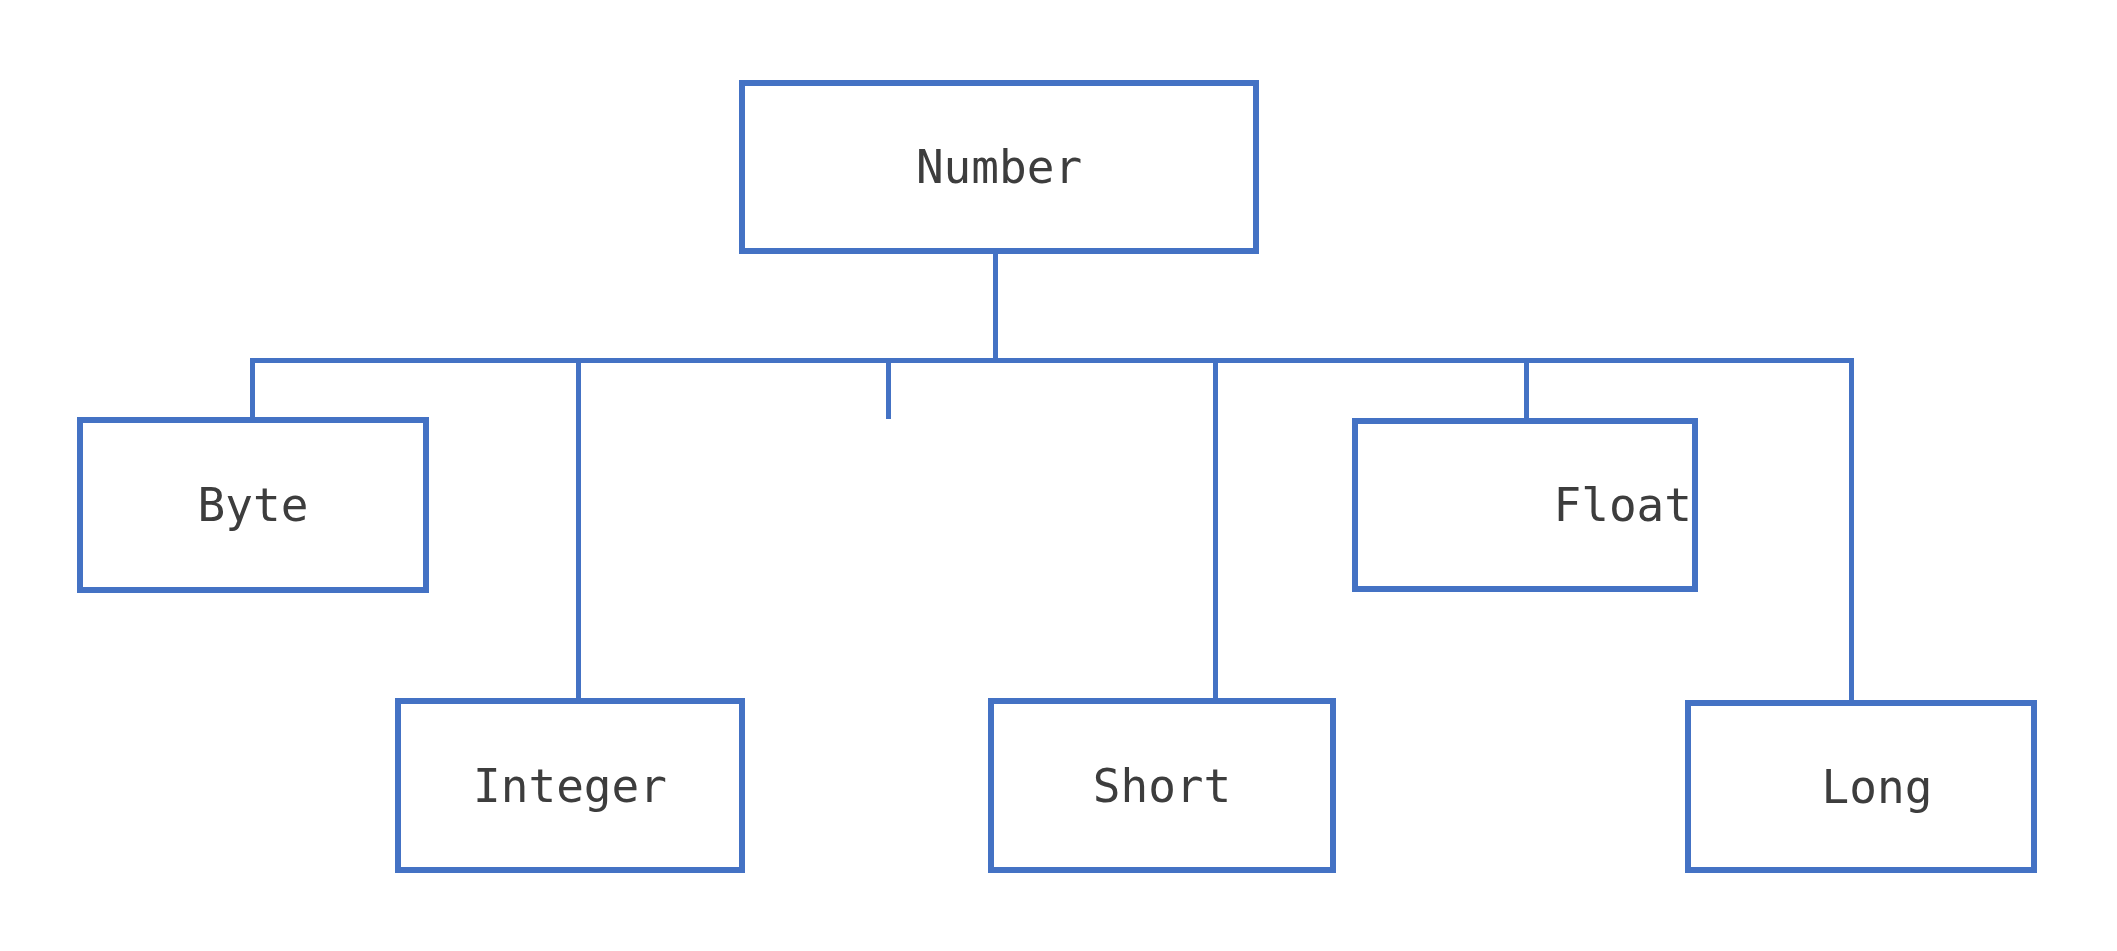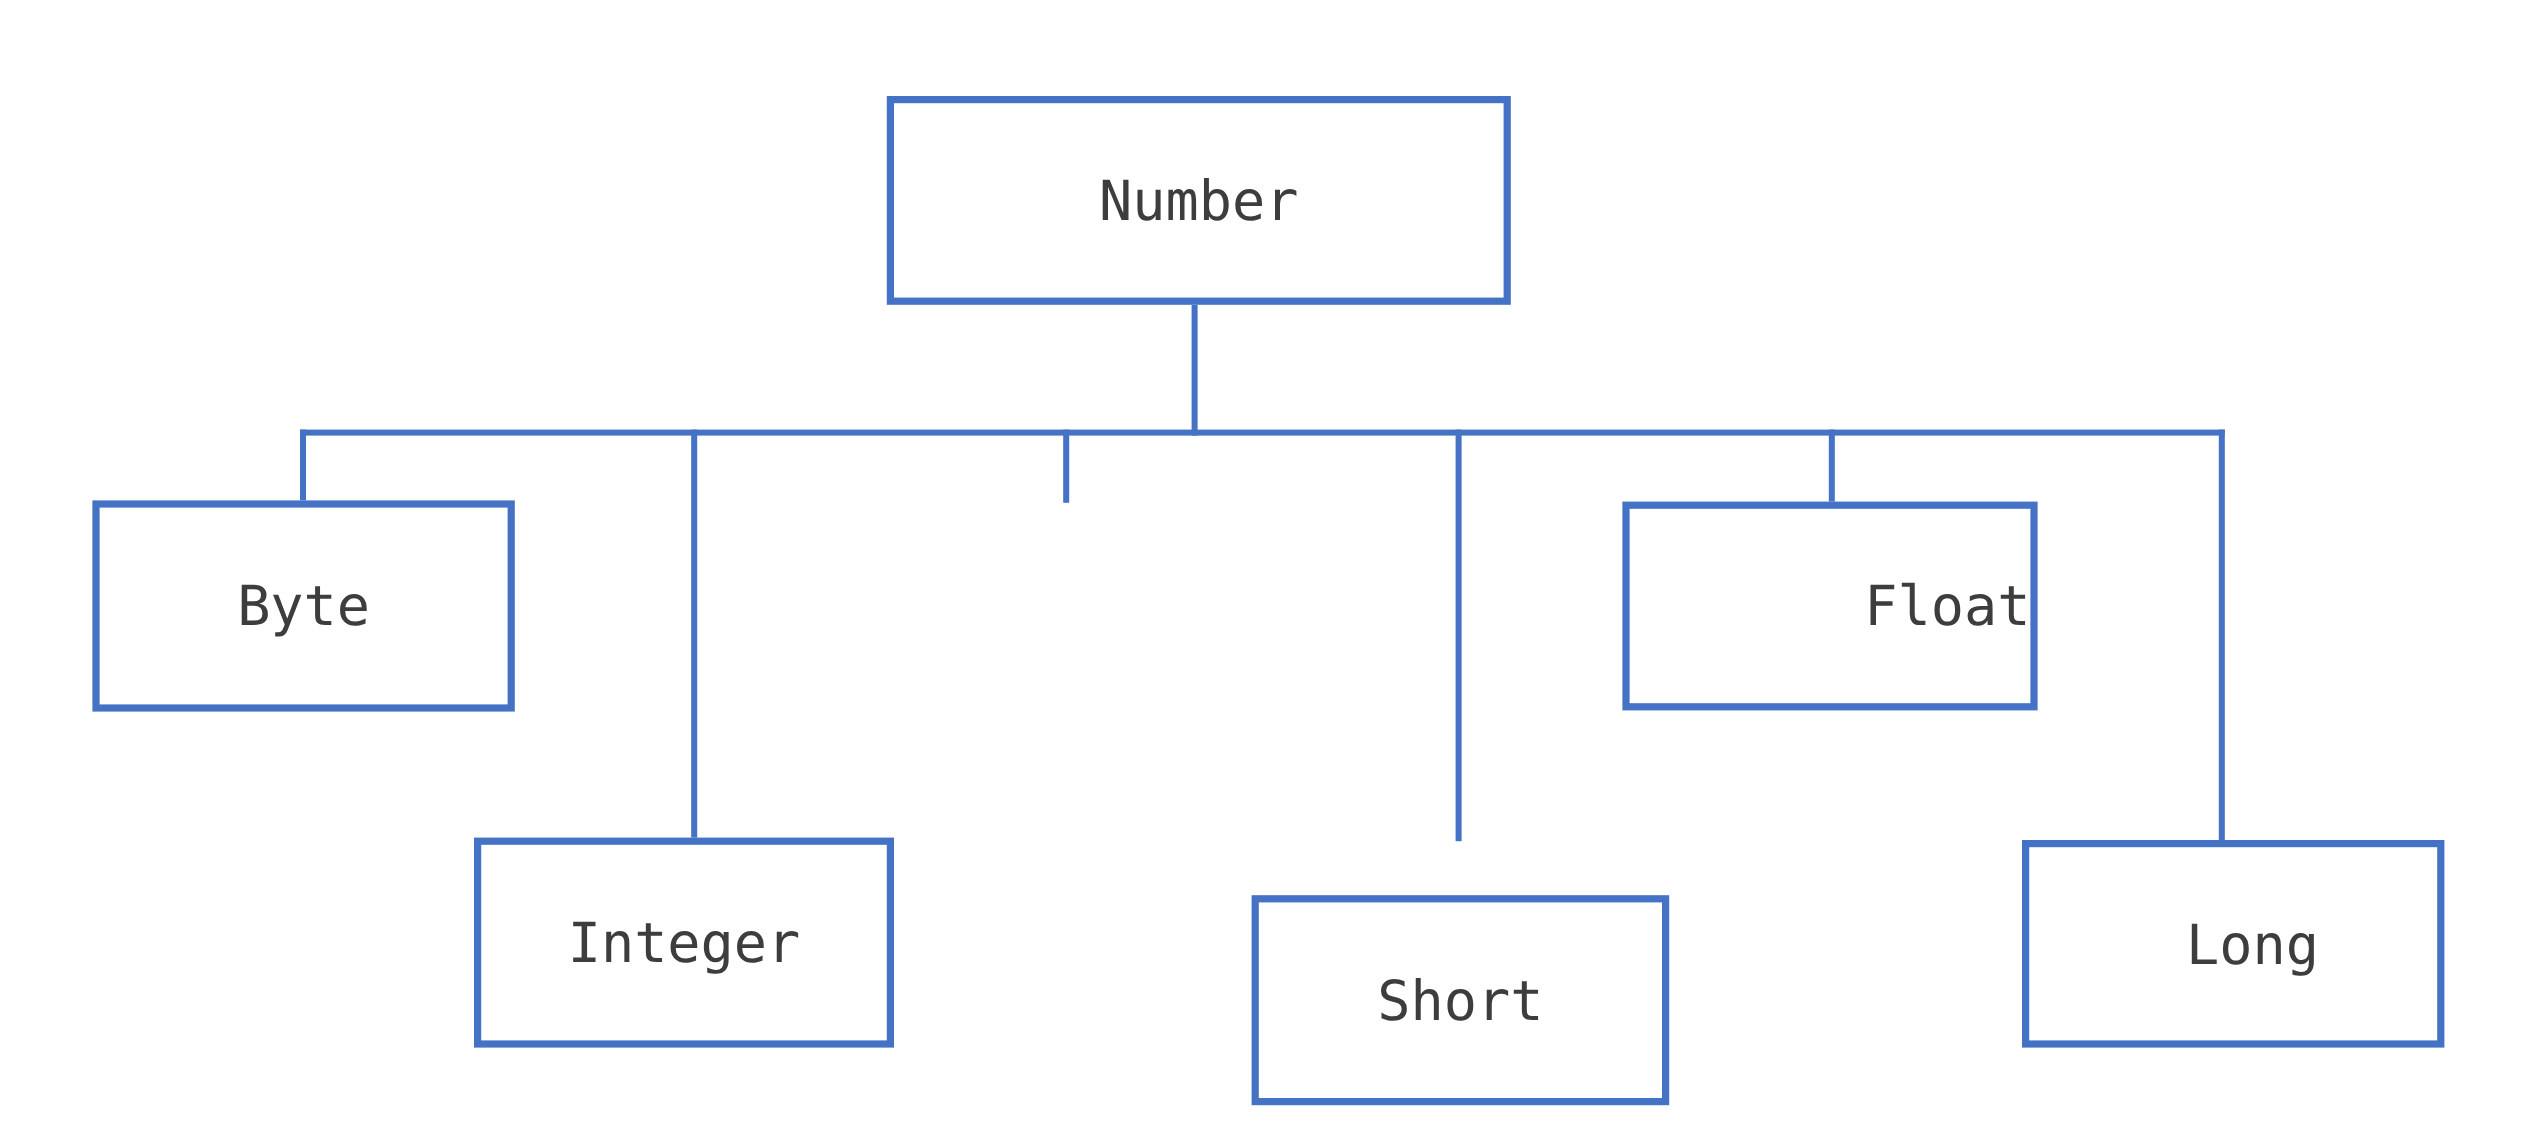--- a/index.html
+++ b/index.html
@@ -37,21 +37,21 @@
     position: absolute;
     background: var(--line);
   }
 
   
   .node-number  { left: 707px;  top: 80px;  width: 520px; height: 174px; margin-left: 32px; }
   .node-byte    { left: 77px;   top: 417px; width: 352px; height: 176px; }
   .node-double  { left: 712px;  top: 416px; width: 351px; height: 177px; }
   .node-float   { left: 1352px; top: 418px; width: 346px; height: 174px; justify-content: flex-end; }
   .node-integer { left: 395px;  top: 698px; width: 350px; height: 175px; }
-  .node-short   { left: 1043px; top: 698px; width: 348px; height: 175px; margin-top: 48px; }
+  .node-short   { left: 988px; top: 698px; width: 348px; height: 175px; }
   .node-long    { left: 1685px; top: 700px; width: 352px; height: 173px; padding-left: 32px; }
 
   
   .line-root-drop    { left: 993px;  top: 254px; width: 5px;    height: 109px; }
   .line-trunk        { left: 250px;  top: 358px; width: 1604px; height: 5px; }
   .line-drop-byte    { left: 250px;  top: 358px; width: 5px;    height: 62px; }
   .line-drop-integer { left: 576px;  top: 358px; width: 5px;    height: 343px; }
   .line-drop-double  { left: 886px;  top: 358px; width: 5px;    height: 61px; }
   .line-drop-short   { left: 1213px; top: 358px; width: 5px;    height: 343px; }
   .line-drop-float   { left: 1524px; top: 358px; width: 5px;    height: 63px; }

